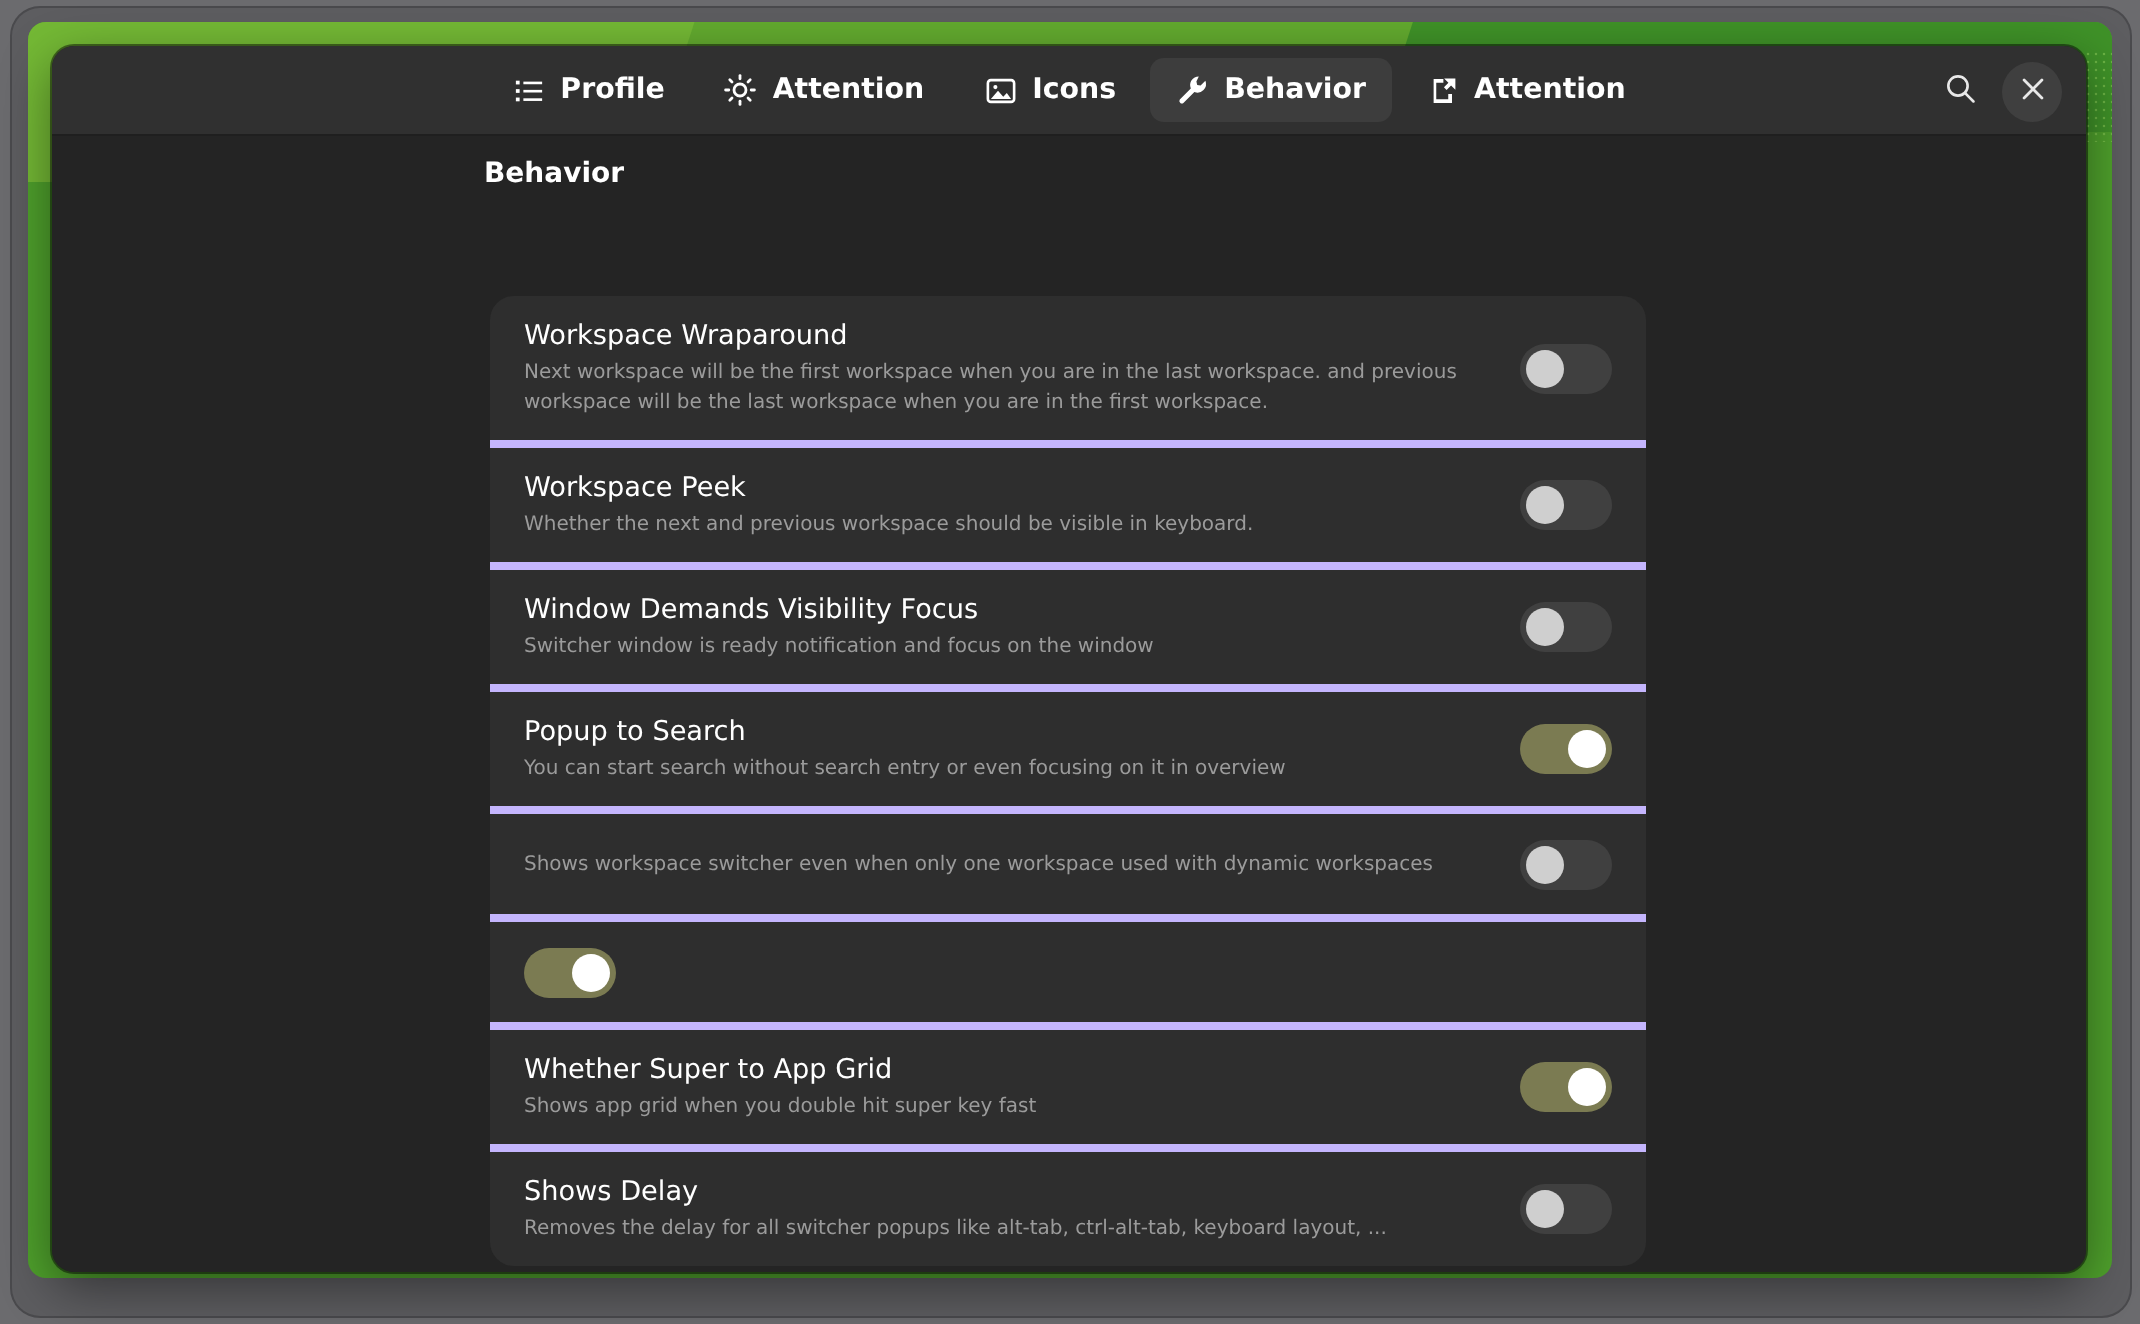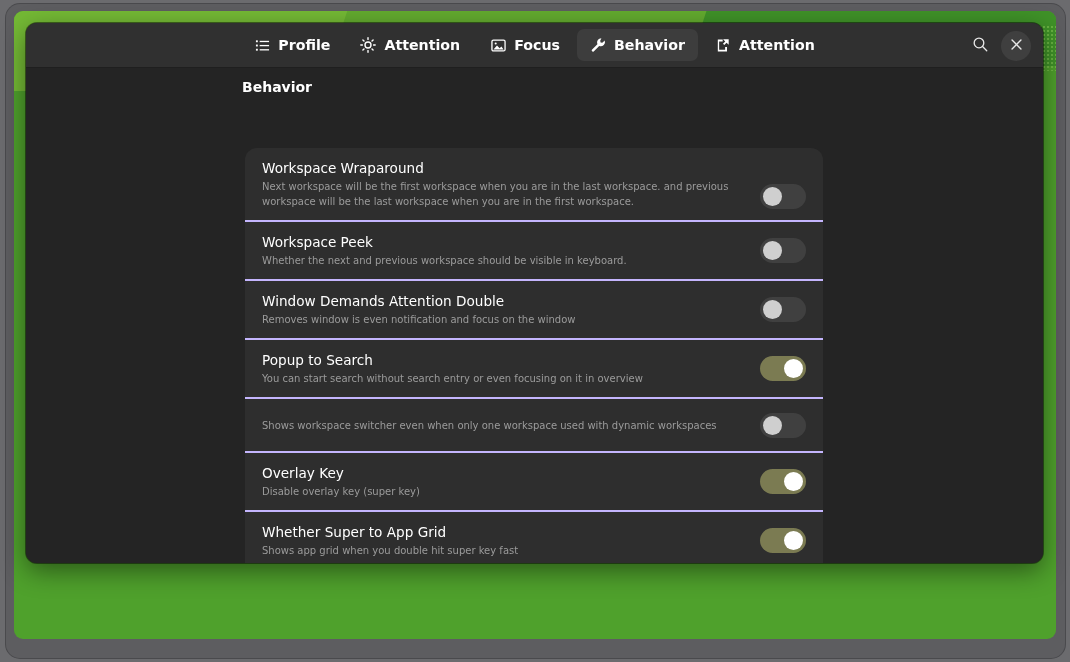--- a/index.html
+++ b/index.html
@@ -52,21 +52,21 @@
     position: absolute;
     right: 0px; top: 14px; width: 70px; height: 46px;
     background-image: radial-gradient(#8fd05a 0.7px, transparent 0.8px);
     background-size: 4px 4px;
     opacity: .55;
   }
 
   
   #app-window {
     position: absolute;
-    left: 26px; top: 23px; width: 1017px; height: 540px;
+    left: 26px; top: 23px; width: 1017px; height: 613px;
     background: #242424;
     border-radius: 11px;
     overflow: hidden;
     box-shadow: 0 8px 26px rgba(0,0,0,.45), 0 0 0 1px rgba(0,0,0,.45);
   }
 
   
   .headerbar {
     position: relative;
     height: 45px;
@@ -142,23 +142,23 @@
     width: 578px;
     background: #2e2e2e;
     border-radius: 12px;
     overflow: hidden;
   }
   .row {
     display: flex;
     align-items: center;
     padding: 11px 17px 11px 17px;
     min-height: 54px;
-    border-top: 2px solid #c4b5fd;
-  }
-  .row:first-child { border-top: none; align-items: flex-end; }
+    border-top: 4px solid #c4b5fd;
+  }
+  .row:first-child { border-top: none; }
   .row-texts {
     flex: 1 1 auto;
     min-width: 0;
     padding-right: 14px;
   }
   .row-title {
     color: #ffffff;
     font-size: 13.6px;
     line-height: 18px;
     margin-bottom: 2px;
@@ -242,21 +242,21 @@
         </button>
 
         <button class="tab">
           <span class="ticon">
             <svg width="15" height="15" viewBox="0 0 16 16">
               <rect x="1" y="2.2" width="14" height="11.6" rx="1.6" fill="none" stroke="#fff" stroke-width="1.4"></rect>
               <circle cx="5" cy="5.9" r="1.1" fill="#fff"></circle>
               <path d="M2.6 12.2 L6.4 7.9 L9.2 11 L11.1 9.1 L13.4 12.2 Z" fill="#fff"></path>
             </svg>
           </span>
-          <span>Focus</span>
+          <span>Icons</span>
         </button>
 
         <button class="tab active">
           <span class="ticon">
             <svg width="16" height="16" viewBox="0 0 16 16">
               <path d="M11.4 1.2 a4.3 4.3 0 0 0 -4.0 6.0 L1.9 12.7 a1.3 1.3 0 0 0 1.8 1.8 L9.2 9.0 a4.3 4.3 0 0 0 5.5 -5.6 L12.3 5.8 L10.6 5.5 L10.2 3.8 Z" fill="#fff"></path>
             </svg>
           </span>
           <span>Behavior</span>
         </button>
@@ -313,22 +313,22 @@
             <div class="row-title">Workspace Peek</div>
             <div class="row-sub">Whether the next and previous workspace should be visible in keyboard.</div>
           </div>
           <button class="toggle">
             <span class="knob"></span>
           </button>
         </div>
 
         <div class="row">
           <div class="row-texts">
-            <div class="row-title">Window Demands Attention Double</div>
-            <div class="row-sub">Removes window is even notification and focus on the window</div>
+            <div class="row-title">Window Demands Visibility Focus</div>
+            <div class="row-sub">Switcher window is ready notification and focus on the window</div>
           </div>
           <button class="toggle">
             <span class="knob"></span>
           </button>
         </div>
 
         <div class="row">
           <div class="row-texts">
             <div class="row-title">Popup to Search</div>
             <div class="row-sub">You can start search without search entry or even focusing on it in overview</div>
@@ -341,24 +341,20 @@
         <div class="row">
           <div class="row-texts">
             <div class="row-sub">Shows workspace switcher even when only one workspace used with dynamic workspaces</div>
           </div>
           <button class="toggle">
             <span class="knob"></span>
           </button>
         </div>
 
         <div class="row">
-          <div class="row-texts">
-            <div class="row-title">Overlay Key</div>
-            <div class="row-sub">Disable overlay key (super key)</div>
-          </div>
           <button class="toggle on">
             <span class="knob"></span>
           </button>
         </div>
 
         <div class="row">
           <div class="row-texts">
             <div class="row-title">Whether Super to App Grid</div>
             <div class="row-sub">Shows app grid when you double hit super key fast</div>
           </div>

